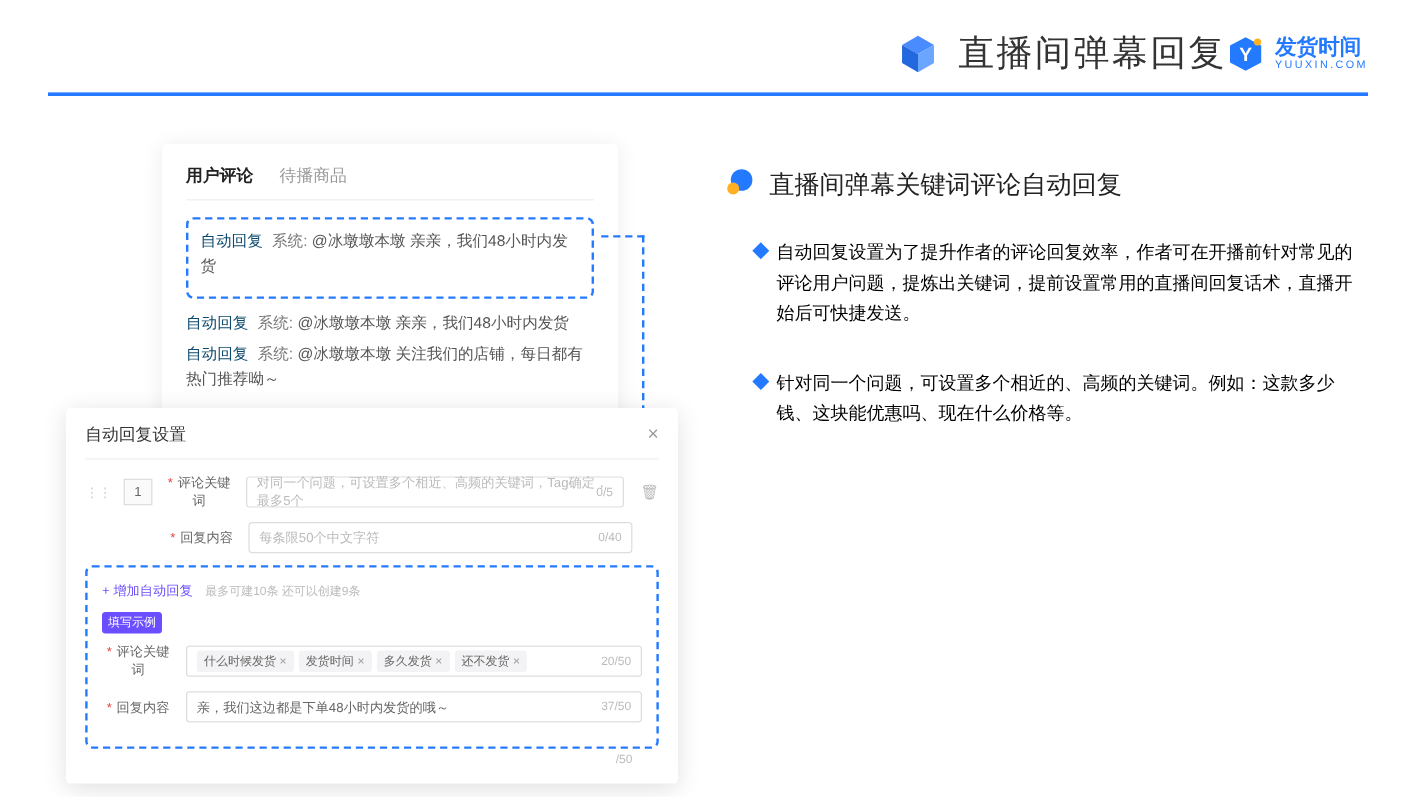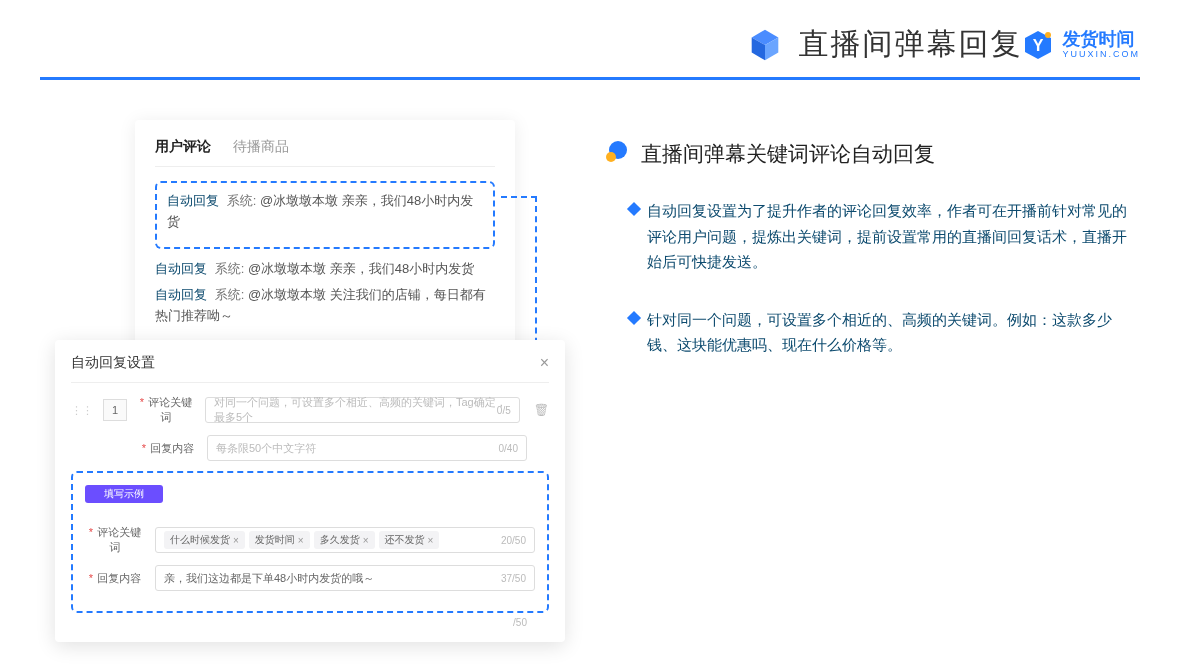--- a/index.html
+++ b/index.html
@@ -30,32 +30,32 @@
 .form-row{display:flex;align-items:center;gap:10px;margin-bottom:10px;font-size:11px}
 .num-box{width:24px;height:22px;border:1px solid #ddd;display:flex;align-items:center;justify-content:center;color:#666;background:#fafafa;font-size:11px}
 .row-label{color:#666;width:58px;text-align:center}
 .req-star{color:#e64a4a;margin-right:4px}
 .pseudo-input{flex:1;height:26px;border:1px solid #ddd;border-radius:3px;display:flex;align-items:center;padding:0 8px;color:#bbb;font-size:11px;position:relative;background:#fff}
 .counter{position:absolute;right:8px;color:#bbb;font-size:10px}
 .trash{color:#bbb;font-size:12px;margin-left:4px}
 .dash-box2{border:2px dashed #247aff;border-radius:6px;padding:10px 12px;margin-top:6px}
 .add-link{color:#6b4eff;font-size:11px;margin-right:6px}
 .hint{color:#bbb;font-size:10px}
-.pill{display:inline-block;background:#6b4eff;color:#fff;font-size:10px;padding:2px 19px;border-radius:3px;margin-bottom:22px}
+.pill{display:inline-block;background:#6b4eff;color:#fff;font-size:10px;padding:2px 5px;border-radius:3px;margin-bottom:8px}
 .tag-chip{display:inline-flex;align-items:center;background:#f3f3f5;color:#666;font-size:10px;padding:2px 6px;border-radius:3px;margin-right:4px}
 .tag-chip .x{margin-left:3px;color:#999}
 .conn-v{position:absolute;top:76px;left:480px;width:2px;height:340px;border-right:2px dashed #247aff}
 .conn-h{position:absolute;top:76px;left:446px;width:36px;height:2px;border-top:2px dashed #247aff}
 .right-col{flex:1;padding-top:20px}
 .sec-head{display:flex;gap:12px;margin-bottom:30px}
 .dot-icon{width:24px;height:24px;position:relative}
 .sec-title{font-size:21px;color:#222;font-weight:500}
 .bullet-item{display:flex;gap:8px;margin-bottom:32px;padding-left:24px}
 .diamond{width:10px;height:10px;background:#247aff;transform:rotate(45deg);flex-shrink:0;margin-top:6px}
-.bullet-text{font-size:15px;color:#0c4a6e;line-height:1.7;flex:1}
+.bullet-text{font-size:15px;color:#000000;line-height:1.7;flex:1}
 </style>
 </head>
 <body>
 
 <div class="header">
   <div class="header-left">
     <div class="cube-icon">
       <svg viewBox="0 0 40 40" width="38" height="38">
           <g>
             <polygon points="20,4 34,12 20,20 6,12" fill="#4a8cff"></polygon>
@@ -134,20 +134,24 @@
         <span style="width:24px"></span>
         <div class="row-label"><span class="req-star">*</span><span>回复内容</span></div>
         <div class="pseudo-input">
           <span>每条限50个中文字符</span>
           <span class="counter">0/40</span>
         </div>
         <span style="width:12px"></span>
       </div>
 
       <div class="dash-box2">
+        <div style="margin-bottom:8px">
+          <span class="add-link">+ 增加自动回复</span>
+          <span class="hint">最多可建10条 还可以创建9条</span>
+        </div>
         <div class="pill">填写示例</div>
 
         <div class="form-row">
           <div class="row-label" style="width:60px"><span class="req-star">*</span><span>评论关键词</span></div>
           <div class="pseudo-input" style="color:#666">
             <span class="tag-chip">
                 <span>什么时候发货</span>
                 <span class="x">×</span>
               </span>
             <span class="tag-chip">

